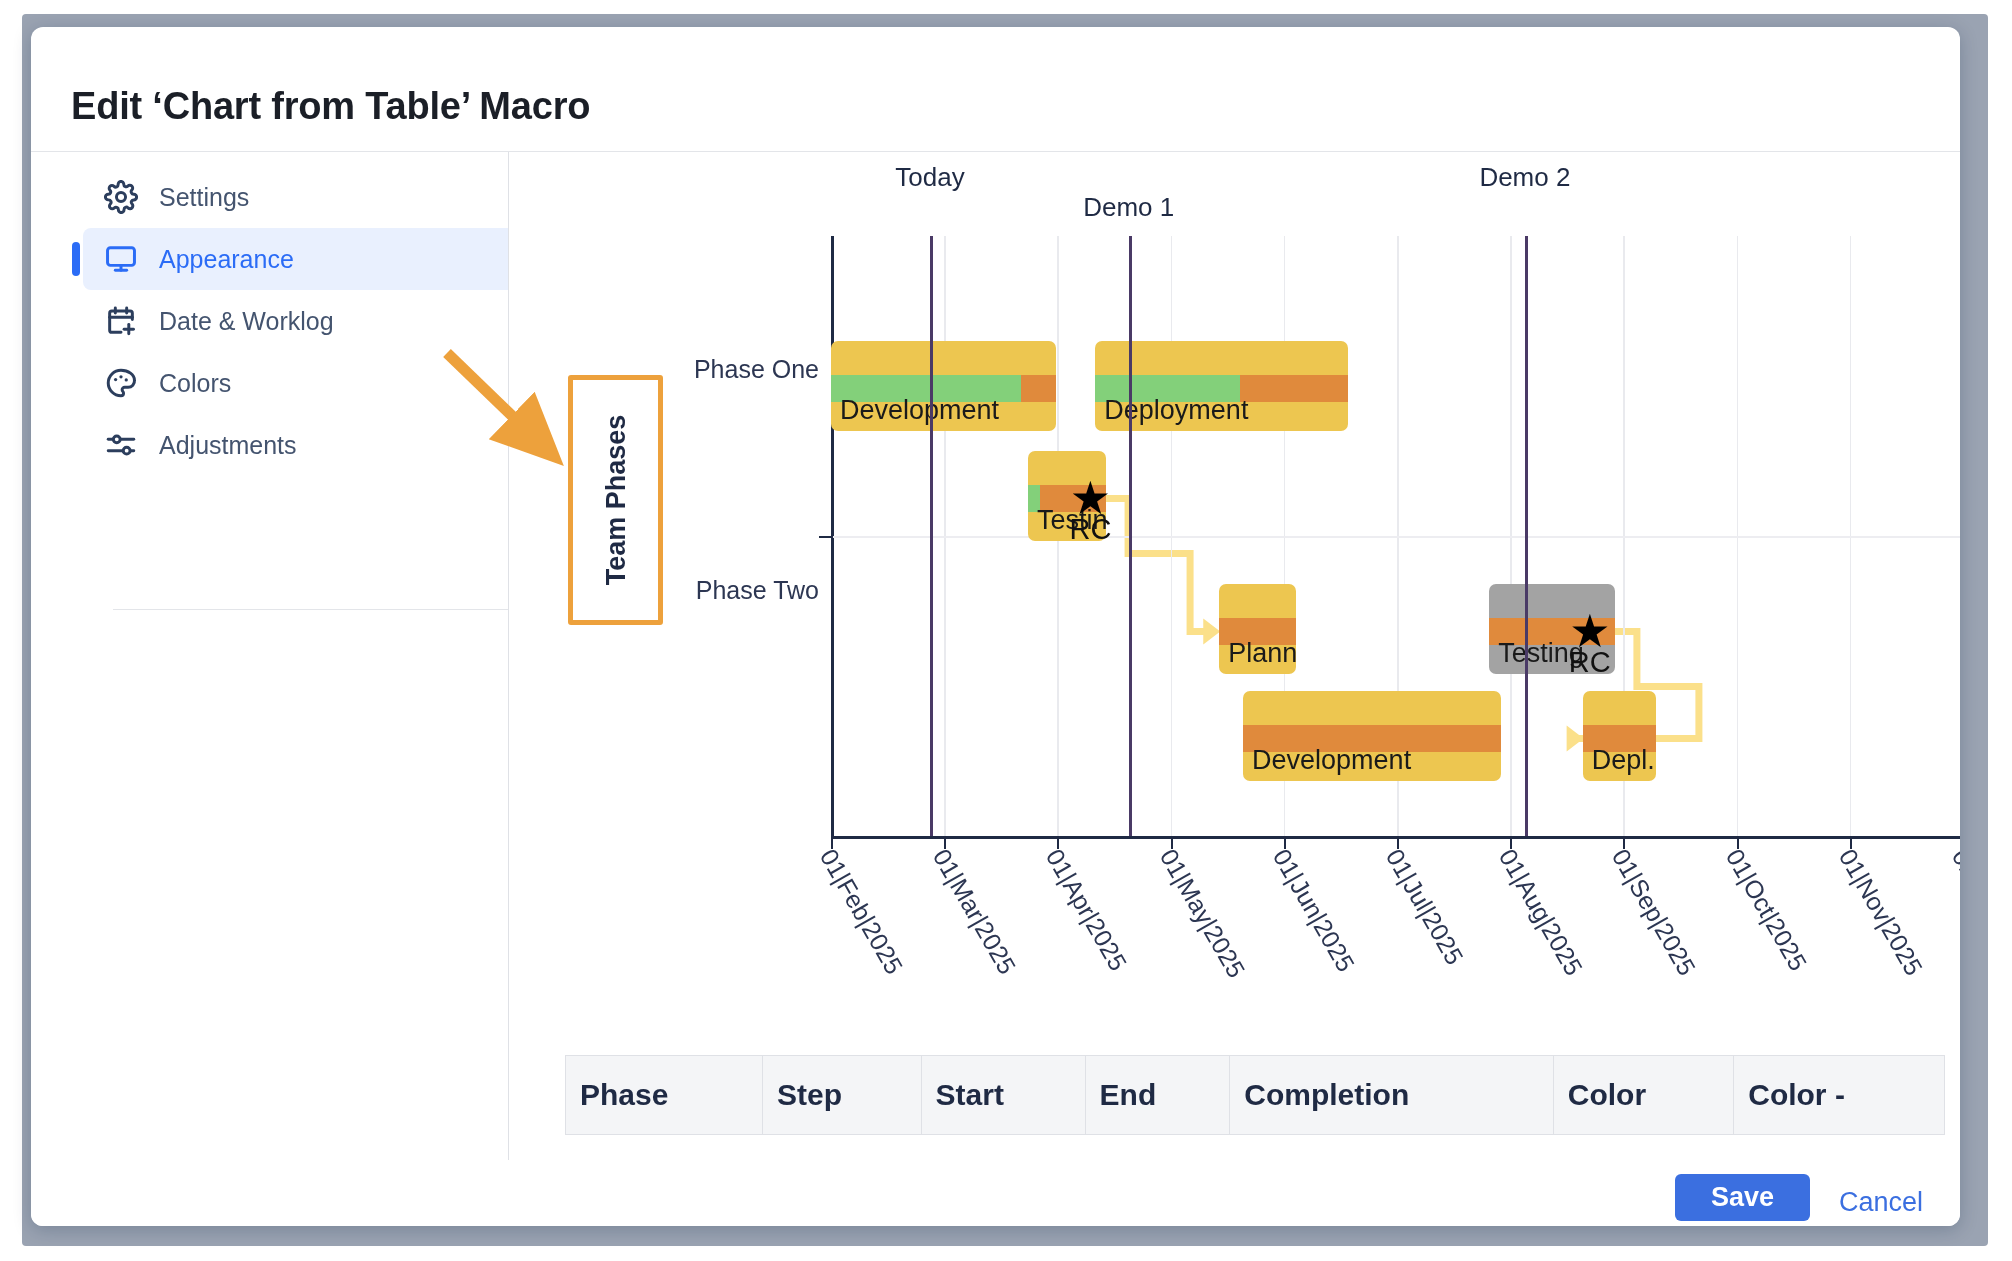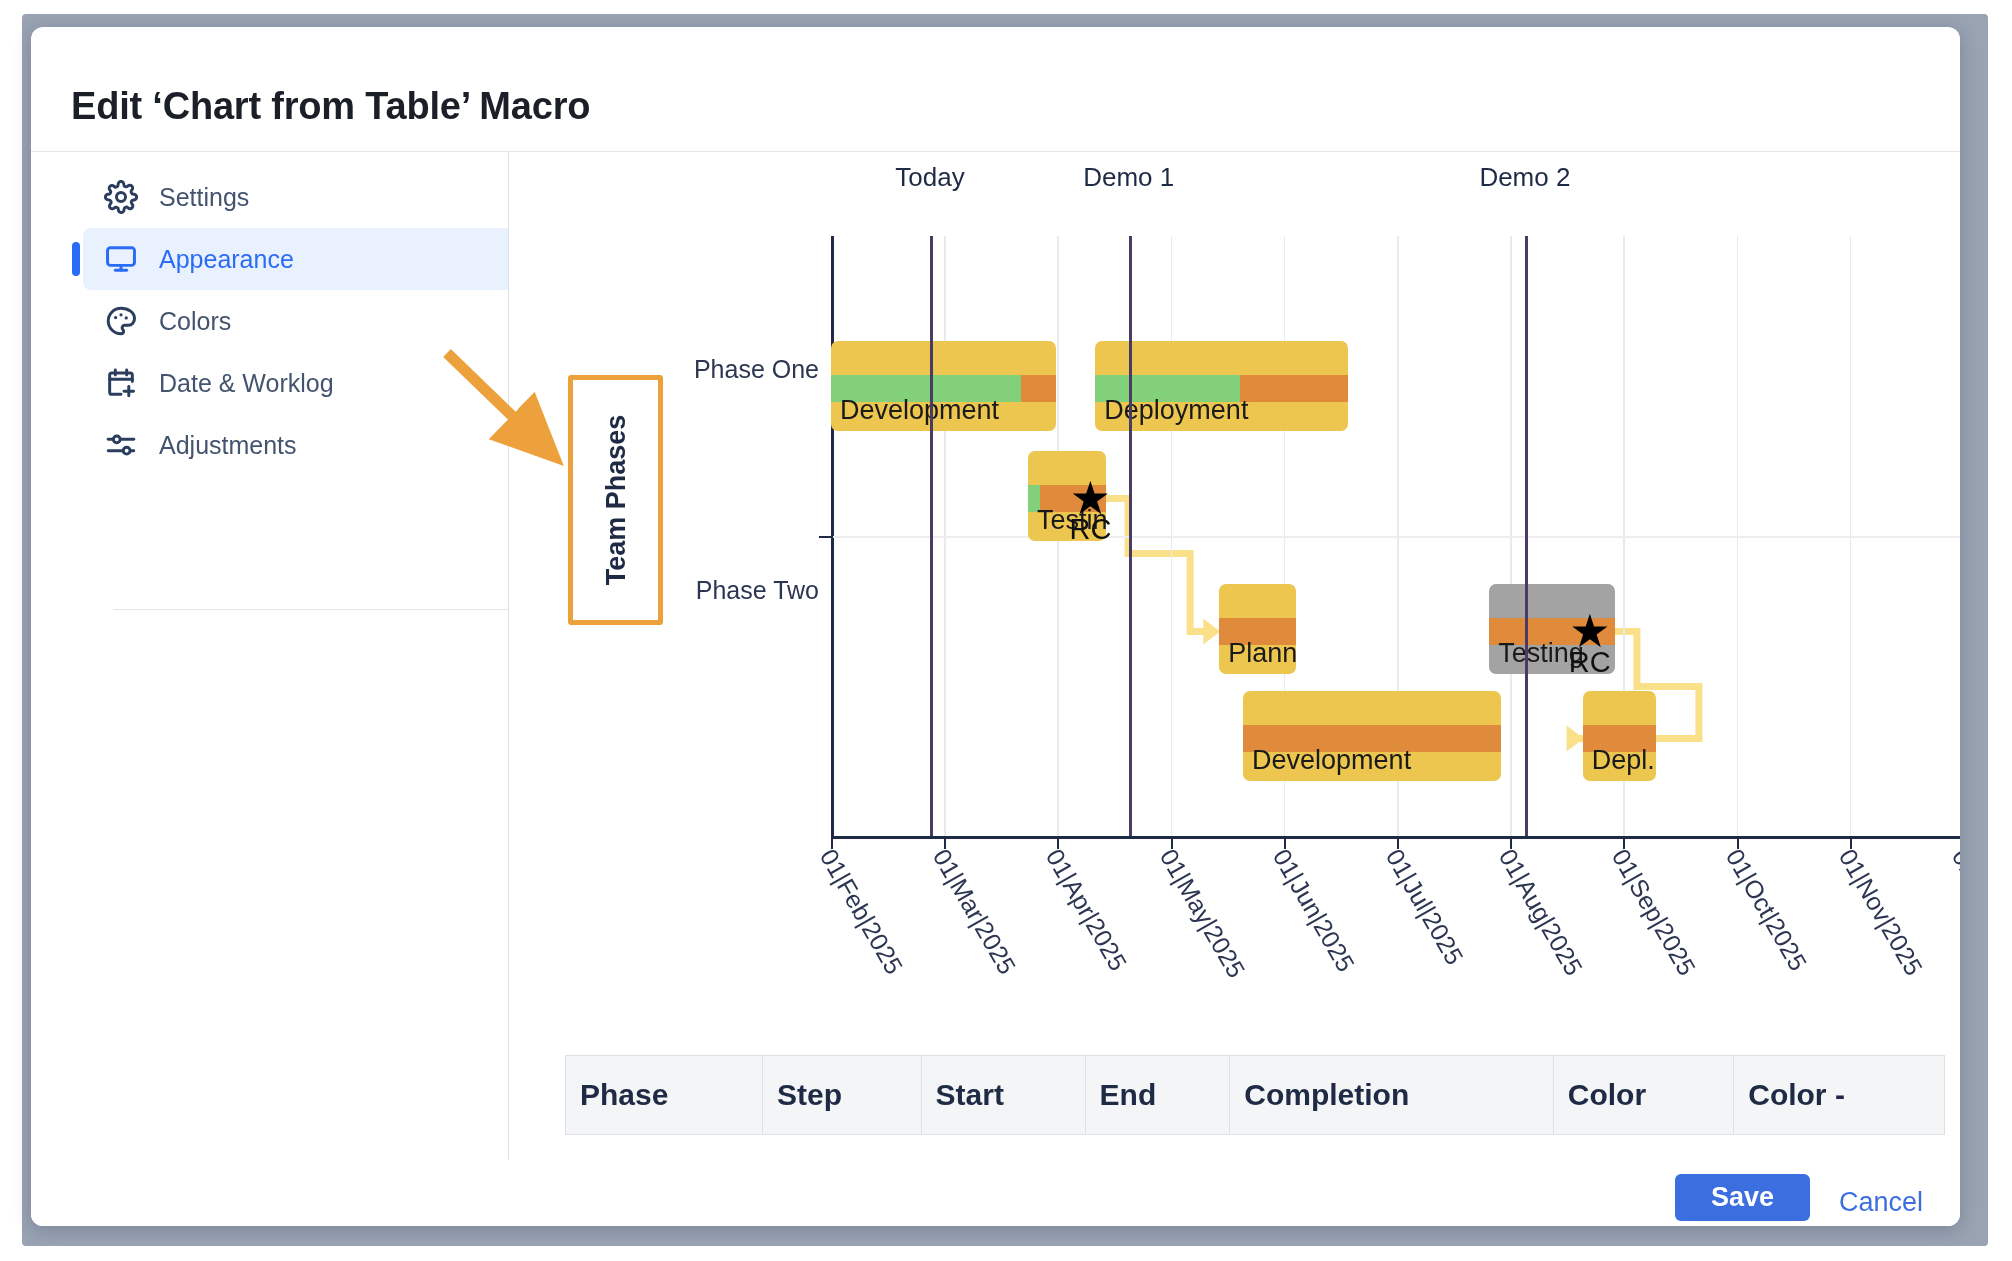--- a/index.html
+++ b/index.html
@@ -198,41 +198,41 @@
               <line x1="12" y1="16.5" x2="12" y2="20"></line>
               <line x1="8" y1="20" x2="16" y2="20"></line>
             </svg>
           </span>
           <span class="lbl">Appearance</span>
         </div>
 
         <div class="nav-item">
           <span class="ico">
             <svg width="34" height="34" viewBox="0 0 24 24" fill="none" stroke="#2c3e5d" stroke-width="2.1" stroke-linecap="round" stroke-linejoin="round">
-              <path d="M12 3a9 9 0 1 0 0 18c1 0 1.8-.8 1.8-1.8 0-.5-.2-.9-.5-1.2-.3-.3-.5-.7-.5-1.2 0-1 .8-1.8 1.8-1.8H17A4.5 4.5 0 0 0 21.5 10C21.5 6.1 17.2 3 12 3z"></path>
-              <circle cx="8.2" cy="9.6" r="1.15" fill="#2c3e5d" stroke="none"></circle>
-              <circle cx="12" cy="7.6" r="1.15" fill="#2c3e5d" stroke="none"></circle>
-              <circle cx="15.7" cy="9.8" r="1.15" fill="#2c3e5d" stroke="none"></circle>
-            </svg>
-          </span>
-          <span class="lbl">Colors</span>
-        </div>
-
-        <div class="nav-item">
-          <span class="ico">
-            <svg width="34" height="34" viewBox="0 0 24 24" fill="none" stroke="#2c3e5d" stroke-width="2.1" stroke-linecap="round" stroke-linejoin="round">
               <path d="M20 11V6.5a1.5 1.5 0 0 0-1.5-1.5h-13A1.5 1.5 0 0 0 4 6.5v12A1.5 1.5 0 0 0 5.5 20H12"></path>
               <line x1="8" y1="2.8" x2="8" y2="6.4"></line>
               <line x1="16" y1="2.8" x2="16" y2="6.4"></line>
               <line x1="4" y1="9.3" x2="20" y2="9.3"></line>
               <line x1="17.5" y1="14.5" x2="17.5" y2="21"></line>
               <line x1="14.2" y1="17.8" x2="20.8" y2="17.8"></line>
             </svg>
           </span>
           <span class="lbl">Date &amp; Worklog</span>
+        </div>
+
+        <div class="nav-item">
+          <span class="ico">
+            <svg width="34" height="34" viewBox="0 0 24 24" fill="none" stroke="#2c3e5d" stroke-width="2.1" stroke-linecap="round" stroke-linejoin="round">
+              <path d="M12 3a9 9 0 1 0 0 18c1 0 1.8-.8 1.8-1.8 0-.5-.2-.9-.5-1.2-.3-.3-.5-.7-.5-1.2 0-1 .8-1.8 1.8-1.8H17A4.5 4.5 0 0 0 21.5 10C21.5 6.1 17.2 3 12 3z"></path>
+              <circle cx="8.2" cy="9.6" r="1.15" fill="#2c3e5d" stroke="none"></circle>
+              <circle cx="12" cy="7.6" r="1.15" fill="#2c3e5d" stroke="none"></circle>
+              <circle cx="15.7" cy="9.8" r="1.15" fill="#2c3e5d" stroke="none"></circle>
+            </svg>
+          </span>
+          <span class="lbl">Colors</span>
         </div>
 
         <div class="nav-item">
           <span class="ico">
             <svg width="34" height="34" viewBox="0 0 24 24" fill="none" stroke="#2c3e5d" stroke-width="2.1" stroke-linecap="round" stroke-linejoin="round">
               <line x1="3" y1="8" x2="21" y2="8"></line>
               <line x1="3" y1="16" x2="21" y2="16"></line>
               <circle cx="9" cy="8" r="2.4" fill="#ffffff"></circle>
               <circle cx="16" cy="16" r="2.4" fill="#ffffff"></circle>
             </svg>
@@ -330,21 +330,21 @@
             <div class="band-mid" style="top: 34px; height: 27px; background: rgb(224, 138, 60);"></div>
             <div class="blabel" style="bottom: 3px;">Development</div>
           </div>
           <div class="bar" style="left: 1073.65px; top: 539px; width: 73.014px; height: 90px; background: rgb(237, 198, 80);">
             <div class="band-mid" style="top: 34px; height: 27px; background: rgb(224, 138, 60);"></div>
             <div class="blabel" style="bottom: 3px;">Depl...</div>
           </div>
           <div class="ms-line" style="left: 421.05px; background: rgb(74, 58, 102);"></div>
           <div class="ms-label" style="left: 421.05px;">Today</div>
           <div class="ms-line" style="left: 619.716px; background: rgb(74, 58, 102);"></div>
-          <div class="ms-label" style="left: 619.716px;">Demo 1</div>
+          <div class="ms-label" style="left: 619.716px; margin-top: 30px;">Demo 1</div>
           <div class="ms-line" style="left: 1015.92px; background: rgb(74, 58, 102);"></div>
           <div class="ms-label" style="left: 1015.92px;">Demo 2</div>
         </div>
     </div>
 
     <div class="table-wrap">
       <table class="dtable">
         <thead>
           <tr>
             <th>Phase</th>

